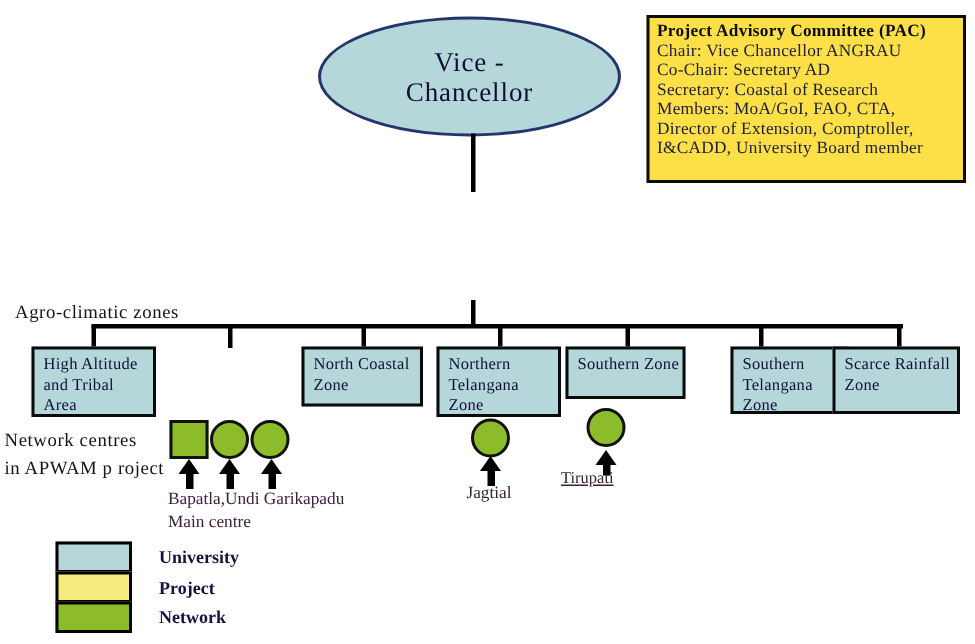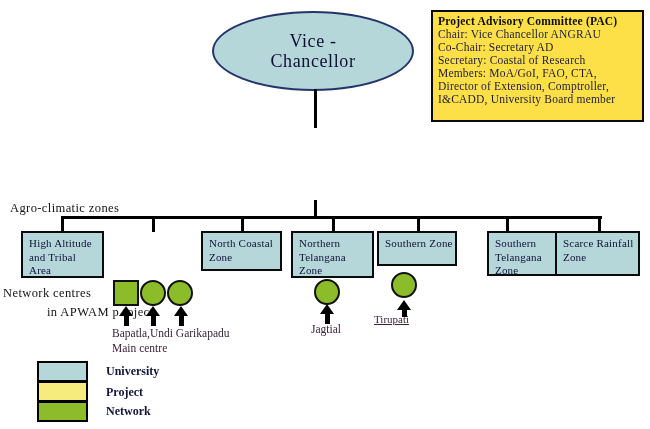--- a/index.html
+++ b/index.html
@@ -64,21 +64,21 @@
   <div class="drop" style="left:61px;  top:217px; width:3px; height:15px;"></div>
   <div class="drop" style="left:152px; top:217px; width:3px; height:15px;"></div>
   <div class="drop" style="left:241px; top:217px; width:3px; height:15px;"></div>
   <div class="drop" style="left:332px; top:217px; width:3px; height:15px;"></div>
   <div class="drop" style="left:417px; top:217px; width:3px; height:15px;"></div>
   <div class="drop" style="left:506px; top:217px; width:3px; height:15px;"></div>
   <div class="drop" style="left:598px; top:217px; width:3px; height:15px;"></div>
 
   <div class="side-label" style="left:10px; top:201px;">Agro-climatic zones</div>
   <div class="side-label" style="left:3px; top:286px;">Network centres</div>
-  <div class="side-label" style="left:3px; top:305px;margin-left:44px;">in APWAM p roject</div>
+  <div class="side-label" style="left:3px; top:305px;">in APWAM p roject</div>
 
   <div class="zone" style="left:21px;  top:231px; width:83px; height:47px;">High Altitude and Tribal Area</div>
   <div class="zone" style="left:201px; top:231px; width:81px; height:40px;">North Coastal Zone</div>
   <div class="zone" style="left:291px; top:231px; width:83px; height:47px;">Northern Telangana Zone</div>
   <div class="zone" style="left:377px; top:231px; width:80px; height:35px;">Southern Zone</div>
   <div class="zone" style="left:467px; top:231px; width:79px; height:45px;margin-left:20px;">Southern Telangana Zone</div>
   <div class="zone" style="left:555px; top:231px; width:85px; height:45px;">Scarce Rainfall Zone</div>
 
   <div class="committee" style="left:431px; top:10px; width:213px; height:112px;">
     <div class="title">Project Advisory Committee (PAC)</div>

